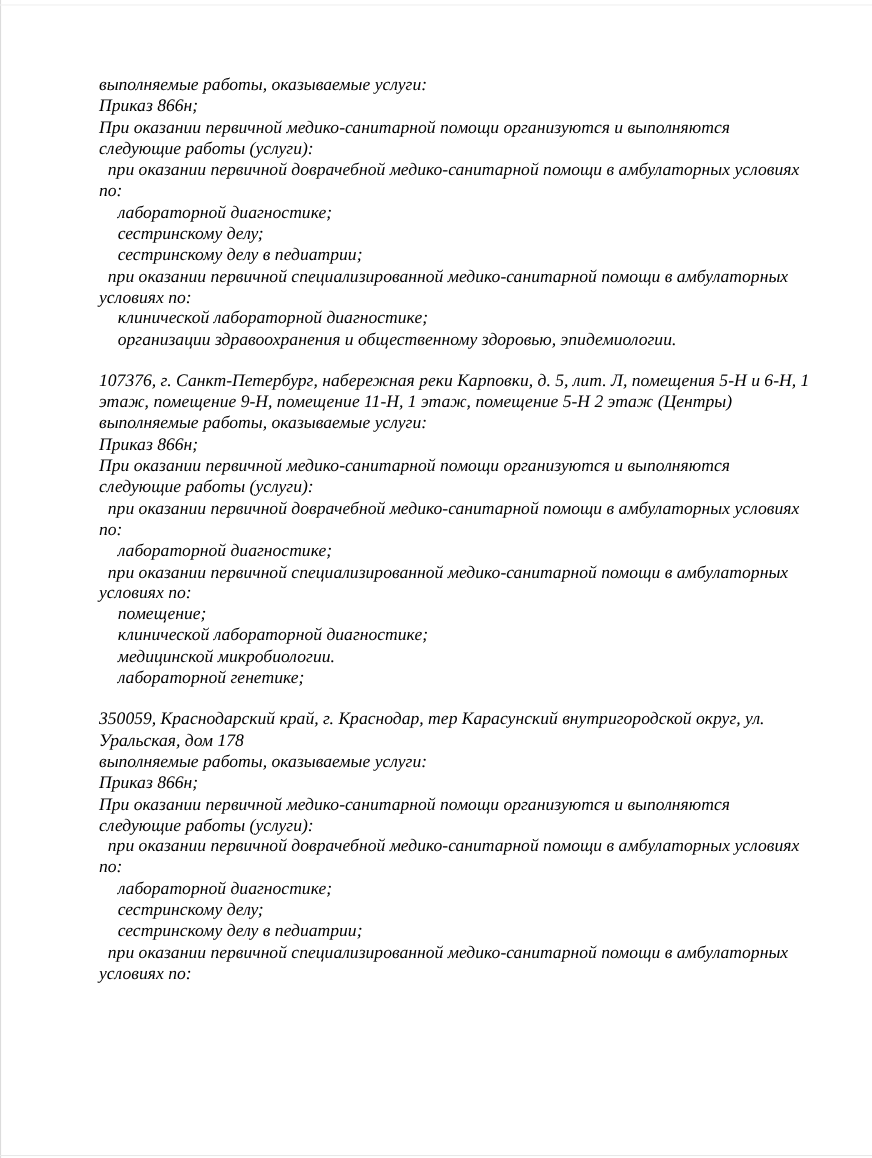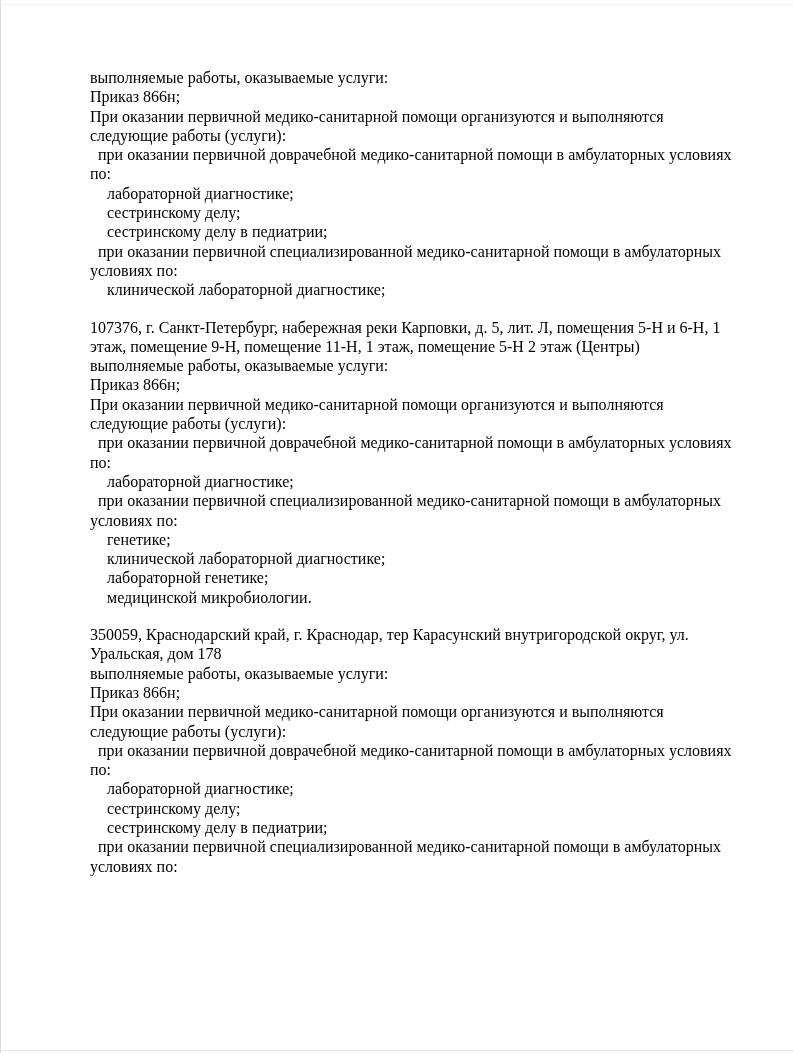--- a/index.html
+++ b/index.html
@@ -41,20 +41,21 @@
       font-size: 16px;
       line-height: 19.3px;
       color: #000000;
     }
     .section + .section {
       margin-top: 18px;
     }
     .content p {
       margin: 0;
       padding: 0;
+      font-style: italic;
     }
     .indent-0 { text-indent: 0; }
     .indent-1 { text-indent: 8px; }
     .indent-2 { text-indent: 17px; }
   </style>
 </head>
 <body>
 
 <div class="page">
   <div class="edge-left"></div>
@@ -64,33 +65,34 @@
       <div class="section">
         <p class="indent-0">выполняемые работы, оказываемые услуги:</p>
         <p class="indent-0">Приказ 866н;</p>
         <p class="indent-0">При оказании первичной медико-санитарной помощи организуются и выполняются следующие работы (услуги):</p>
         <p class="indent-1">при оказании первичной доврачебной медико-санитарной помощи в амбулаторных условиях по:</p>
         <p class="indent-2">лабораторной диагностике;</p>
         <p class="indent-2">сестринскому делу;</p>
         <p class="indent-2">сестринскому делу в педиатрии;</p>
         <p class="indent-1">при оказании первичной специализированной медико-санитарной помощи в амбулаторных условиях по:</p>
         <p class="indent-2">клинической лабораторной диагностике;</p>
+        <p class="indent-2">организации здравоохранения и общественному здоровью, эпидемиологии.</p>
       </div>
       <div class="section">
         <p class="indent-0">107376, г. Санкт-Петербург, набережная реки Карповки, д. 5, лит. Л, помещения 5-Н и 6-Н, 1 этаж, помещение 9-Н, помещение 11-Н, 1 этаж, помещение 5-Н 2 этаж (Центры)</p>
         <p class="indent-0">выполняемые работы, оказываемые услуги:</p>
         <p class="indent-0">Приказ 866н;</p>
         <p class="indent-0">При оказании первичной медико-санитарной помощи организуются и выполняются следующие работы (услуги):</p>
         <p class="indent-1">при оказании первичной доврачебной медико-санитарной помощи в амбулаторных условиях по:</p>
         <p class="indent-2">лабораторной диагностике;</p>
         <p class="indent-1">при оказании первичной специализированной медико-санитарной помощи в амбулаторных условиях по:</p>
-        <p class="indent-2">генетике;</p>
+        <p class="indent-2">помещение;</p>
         <p class="indent-2">клинической лабораторной диагностике;</p>
+        <p class="indent-2">медицинской микробиологии.</p>
         <p class="indent-2">лабораторной генетике;</p>
-        <p class="indent-2">медицинской микробиологии.</p>
       </div>
       <div class="section">
         <p class="indent-0">350059, Краснодарский край, г. Краснодар, тер Карасунский внутригородской округ, ул. Уральская, дом 178</p>
         <p class="indent-0">выполняемые работы, оказываемые услуги:</p>
         <p class="indent-0">Приказ 866н;</p>
         <p class="indent-0">При оказании первичной медико-санитарной помощи организуются и выполняются следующие работы (услуги):</p>
         <p class="indent-1">при оказании первичной доврачебной медико-санитарной помощи в амбулаторных условиях по:</p>
         <p class="indent-2">лабораторной диагностике;</p>
         <p class="indent-2">сестринскому делу;</p>
         <p class="indent-2">сестринскому делу в педиатрии;</p>

